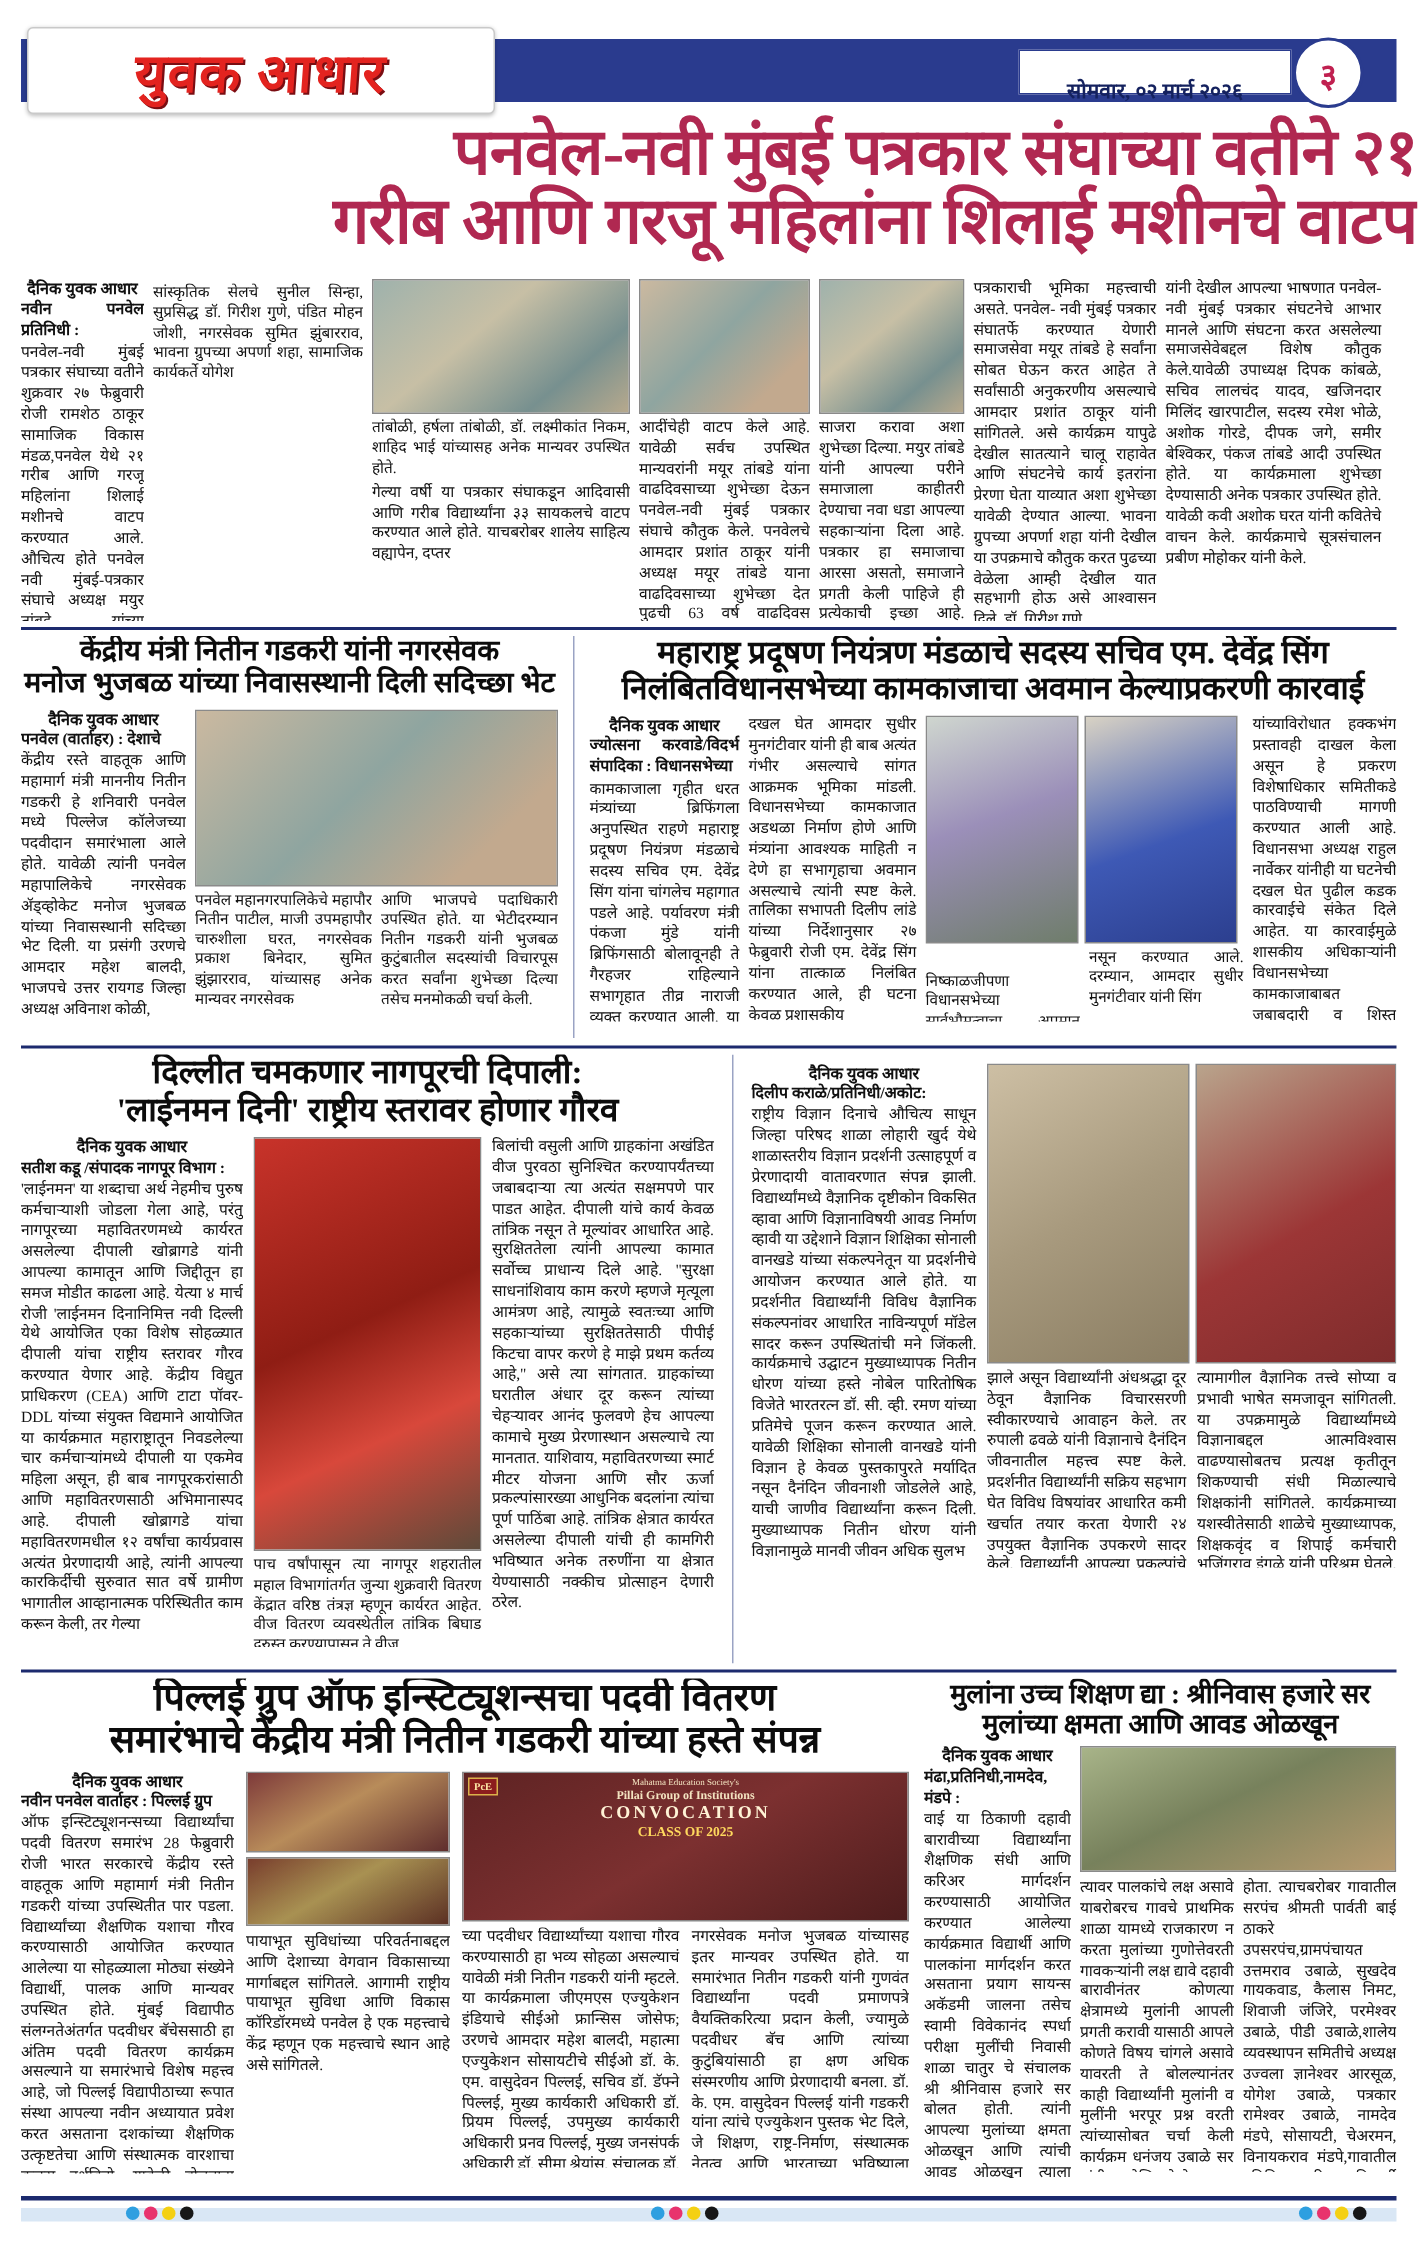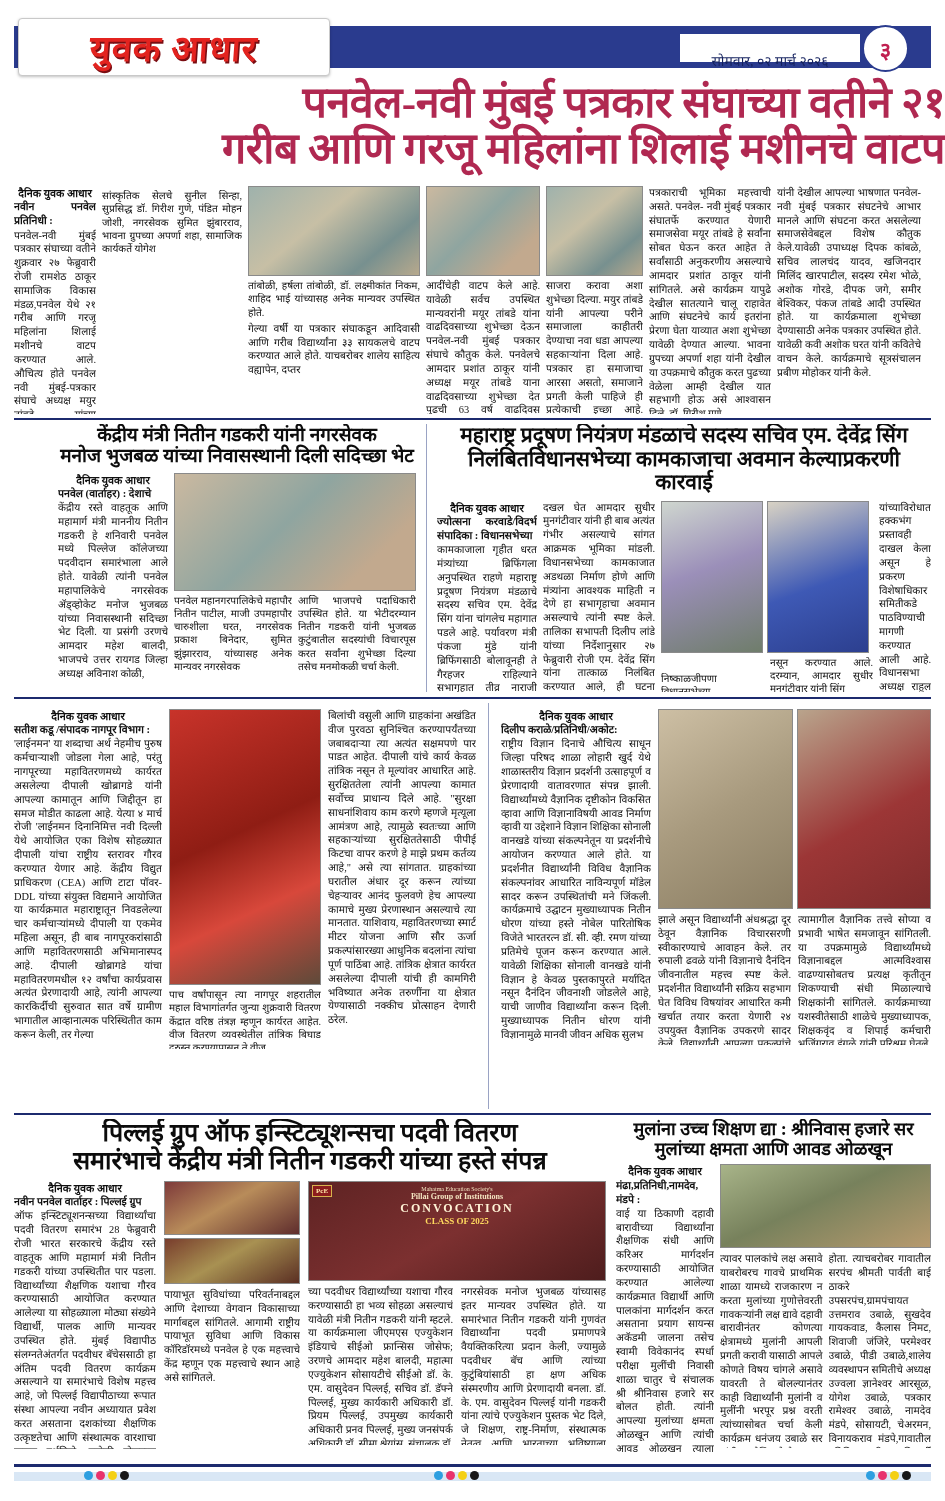--- a/index.html
+++ b/index.html
@@ -8,21 +8,21 @@
   
   .mast{position:absolute;top:18px;left:14px;right:14px;height:58px;}
   .mast-bar{position:absolute;top:8px;left:0;right:0;height:42px;background:var(--bar_blue);}
   .logo-box{position:absolute;top:0;left:4px;width:310px;height:56px;background:#fff;
             border:1px solid #c9c9c9;border-radius:4px;display:flex;align-items:center;justify-content:center;
             box-shadow:0 1px 3px rgba(0,0,0,.25);}
   .logo-text{font-size:36px;font-weight:800;color:var(--logo_red);letter-spacing:1px;
              text-shadow:1.5px 1.5px 0 #7a0d12;transform:skewX(-4deg);}
   .date-box{position:absolute;top:15px;right:70px;width:180px;height:28px;background:#fff;
             border:1.5px solid var(--bar_blue);display:flex;align-items:center;justify-content:center;}
-  .date-text{font-size:14px;font-weight:400;color:#14215e;margin-top:24px;}
+  .date-text{font-size:14px;font-weight:700;color:#14215e;margin-top:24px;}
   .page-num{position:absolute;top:7px;right:22px;width:43px;height:43px;border-radius:50%;
             background:#fff;border:2px solid var(--bar_blue);display:flex;align-items:center;justify-content:center;}
   .page-num span{font-size:22px;font-weight:800;color:#c02050;}
   
   .lead-hl{position:absolute;top:80px;left:0;right:0;text-align:center;line-height:1.08;}
   .lead-hl span{display:block;font-size:43px;font-weight:800;color:var(--headline_red);letter-spacing:-.5px;text-align:right;}
   
   .row{display:flex;}
   .col{font-size:10.4px;line-height:1.33;text-align:justify;overflow:hidden;}
   .org{font-weight:700;text-align:center;font-size:10.8px;}
@@ -113,21 +113,21 @@
       <div>पत्रकाराची भूमिका महत्त्वाची असते. पनवेल- नवी मुंबई पत्रकार संघातर्फे करण्यात येणारी समाजसेवा मयूर तांबडे हे सर्वांना सोबत घेऊन करत आहेत ते सर्वांसाठी अनुकरणीय असल्याचे आमदार प्रशांत ठाकूर यांनी सांगितले. असे कार्यक्रम यापुढे देखील सातत्याने चालू राहावेत आणि संघटनेचे कार्य इतरांना प्रेरणा घेता याव्यात अशा शुभेच्छा यावेळी देण्यात आल्या. भावना ग्रुपच्या अपर्णा शहा यांनी देखील या उपक्रमाचे कौतुक करत पुढच्या वेळेला आम्ही देखील यात सहभागी होऊ असे आश्वासन दिले. डॉ. गिरीश गुणे</div>
     </div>
     <div class="col" style="width:144px;">
       <div>यांनी देखील आपल्या भाषणात पनवेल- नवी मुंबई पत्रकार संघटनेचे आभार मानले आणि संघटना करत असलेल्या समाजसेवेबद्दल विशेष कौतुक केले.यावेळी उपाध्यक्ष दिपक कांबळे, सचिव लालचंद यादव, खजिनदार मिलिंद खारपाटील, सदस्य रमेश भोळे, अशोक गोरडे, दीपक जगे, समीर बेश्विकर, पंकज तांबडे आदी उपस्थित होते. या कार्यक्रमाला शुभेच्छा देण्यासाठी अनेक पत्रकार उपस्थित होते. यावेळी कवी अशोक घरत यांनी कवितेचे वाचन केले. कार्यक्रमाचे सूत्रसंचालन प्रबीण मोहोकर यांनी केले.</div>
     </div>
   </section>
 
   <div class="sep" style="top:418px;"></div>
 
   <section class="row" style="position:absolute;top:424px;left:14px;right:14px;height:268px;gap:10px;overflow:hidden;">
-    <article style="width:358px;flex-shrink:0;margin-left:44px;">
+    <article style="width:358px;flex-shrink:0;">
       <h2 style="font-size:19px;">
         <span>केंद्रीय मंत्री नितीन गडकरी यांनी नगरसेवक</span>
         <span>मनोज भुजबळ यांच्या निवासस्थानी दिली सदिच्छा भेट</span>
       </h2>
       <div class="row" style="gap:6px;margin-top:6px;height:208px;overflow:hidden;">
         <div class="col" style="width:110px;">
           <div class="org">दैनिक युवक आधार</div>
           <div class="by">पनवेल (वार्ताहर) : देशाचे</div>
           <div>केंद्रीय रस्ते वाहतूक आणि महामार्ग मंत्री माननीय नितीन गडकरी हे शनिवारी पनवेल मध्ये पिल्लेज कॉलेजच्या पदवीदान समारंभाला आले होते. यावेळी त्यांनी पनवेल महापालिकेचे नगरसेवक ॲड्व्होकेट मनोज भुजबळ यांच्या निवासस्थानी सदिच्छा भेट दिली. या प्रसंगी उरणचे आमदार महेश बालदी, भाजपचे उत्तर रायगड जिल्हा अध्यक्ष अविनाश कोळी,</div>
         </div>
@@ -169,20 +169,24 @@
           <div>यांच्याविरोधात हक्कभंग प्रस्तावही दाखल केला असून हे प्रकरण विशेषाधिकार समितीकडे पाठविण्याची मागणी करण्यात आली आहे. विधानसभा अध्यक्ष राहुल नार्वेकर यांनीही या घटनेची दखल घेत पुढील कडक कारवाईचे संकेत दिले आहेत. या कारवाईमुळे शासकीय अधिकाऱ्यांनी विधानसभेच्या कामकाजाबाबत जबाबदारी व शिस्त पाळण्याचा स्पष्ट संदेश प्रशासनाला मिळाल्याचे मानले जात आहे.</div>
         </div>
       </div>
     </article>
   </section>
 
   <div class="sep" style="top:697px;"></div>
 
   <section class="row" style="position:absolute;top:703px;left:14px;right:14px;height:406px;gap:12px;overflow:hidden;">
     <article style="width:462px;flex-shrink:0;">
+      <h2 style="font-size:22px;">
+        <span>दिल्लीत चमकणार नागपूरची दिपाली:</span>
+        <span>'लाईनमन दिनी' राष्ट्रीय स्तरावर होणार गौरव</span>
+      </h2>
       <div class="row" style="gap:7px;margin-top:6px;height:340px;overflow:hidden;">
         <div class="col" style="width:148px;">
           <div class="org">दैनिक युवक आधार</div>
           <div class="by">सतीश कडू /संपादक नागपूर विभाग :</div>
           <div>'लाईनमन' या शब्दाचा अर्थ नेहमीच पुरुष कर्मचाऱ्याशी जोडला गेला आहे, परंतु नागपूरच्या महावितरणमध्ये कार्यरत असलेल्या दीपाली खोब्रागडे यांनी आपल्या कामातून आणि जिद्दीतून हा समज मोडीत काढला आहे. येत्या ४ मार्च रोजी 'लाईनमन दिनानिमित्त नवी दिल्ली येथे आयोजित एका विशेष सोहळ्यात दीपाली यांचा राष्ट्रीय स्तरावर गौरव करण्यात येणार आहे. केंद्रीय विद्युत प्राधिकरण (CEA) आणि टाटा पॉवर-DDL यांच्या संयुक्त विद्यमाने आयोजित या कार्यक्रमात महाराष्ट्रातून निवडलेल्या चार कर्मचाऱ्यांमध्ये दीपाली या एकमेव महिला असून, ही बाब नागपूरकरांसाठी आणि महावितरणसाठी अभिमानास्पद आहे. दीपाली खोब्रागडे यांचा महावितरणमधील १२ वर्षांचा कार्यप्रवास अत्यंत प्रेरणादायी आहे, त्यांनी आपल्या कारकिर्दीची सुरुवात सात वर्षे ग्रामीण भागातील आव्हानात्मक परिस्थितीत काम करून केली, तर गेल्या</div>
         </div>
         <div style="width:152px;overflow:hidden;">
           <div class="photo ph-redbox" style="height:276px;"></div>
           <div class="caption">पाच वर्षांपासून त्या नागपूर शहरातील महाल विभागांतर्गत जुन्या शुक्रवारी वितरण केंद्रात वरिष्ठ तंत्रज्ञ म्हणून कार्यरत आहेत. वीज वितरण व्यवस्थेतील तांत्रिक बिघाड दुरुस्त करण्यापासून ते वीज</div>
         </div>

